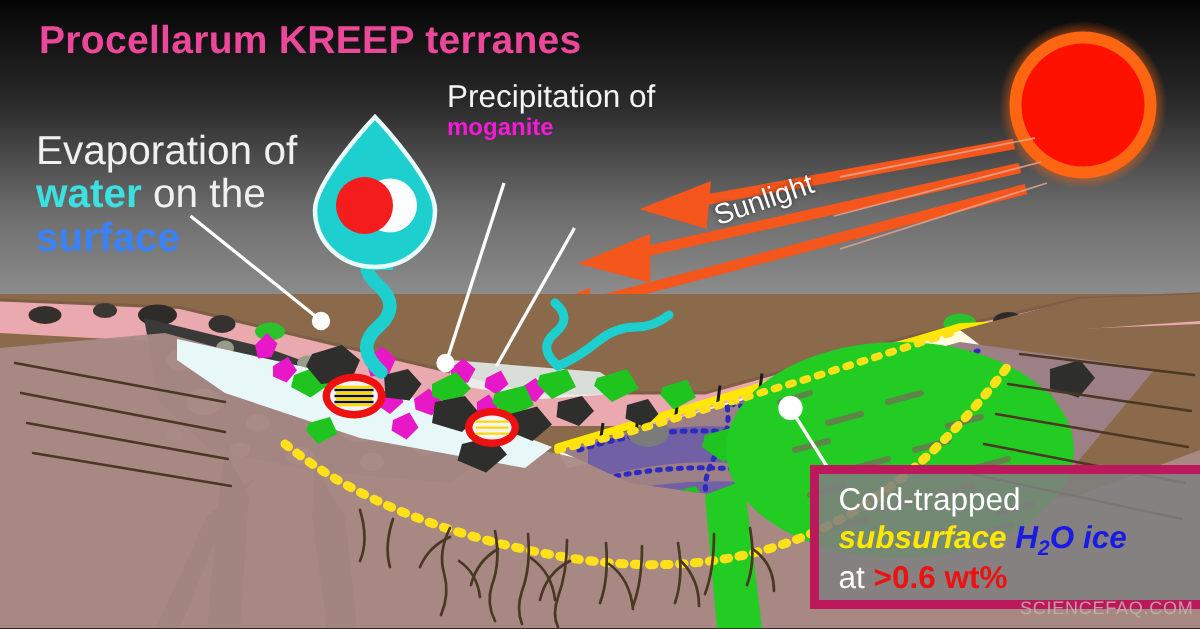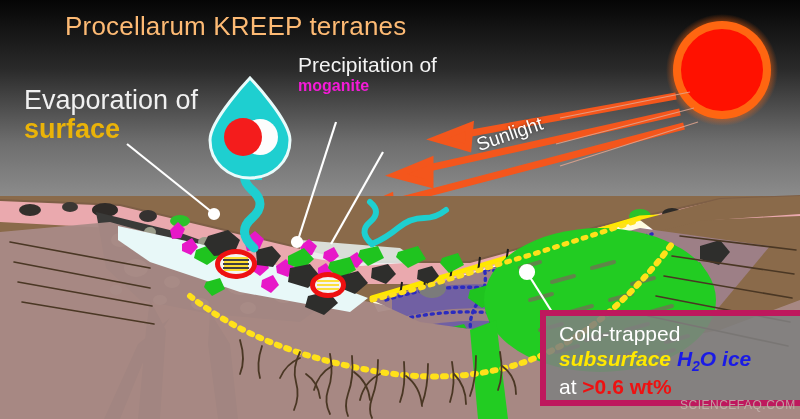--- a/index.html
+++ b/index.html
@@ -6,27 +6,26 @@
   #stage{
     position:relative;width:800px;height:419px;overflow:hidden;
     font-family:"Liberation Sans","DejaVu Sans",sans-serif;
     background:#000;
   }
   #scene{position:absolute;inset:0;width:800px;height:419px;}
 
   .lbl{position:absolute;white-space:nowrap;line-height:1.08;}
 
   #title{
-    left:26px;top:12px;font-size:26px;font-weight:normal;color:#fdba74;
+    left:26px;top:12px;font-size:26px;font-weight:bold;color:#ec4899;
     letter-spacing:.2px;
-    margin-left:39px;
   }
   #evap{left:24px;top:86px;font-size:27px;color:#f0f0f0;}
   #evap .w{color:#3de0e0;font-weight:bold;}
-  #evap .s{color:#eab308;font-weight:bold;}
+  #evap .s{color:#3b82f6;font-weight:bold;}
   #precip{left:298px;top:54px;font-size:21px;color:#f4f4f4;}
   #precip .m{color:#f51ad8;font-weight:bold;font-size:16px;}
 
   #sunlight-label{
     left:474px;top:136px;font-size:19px;color:#ffffff;
     transform:rotate(-19deg);transform-origin:left top;
     text-shadow:0 0 3px rgba(0,0,0,.55);
   }
 
   #callout{
@@ -392,20 +391,21 @@
       <line x1="383" y1="152" x2="331" y2="244"></line>
       <line x1="528" y1="274" x2="552" y2="312"></line>
       <circle cx="527" cy="272" r="7"></circle>
     </g>
   </svg>
 
   <div class="lbl" id="title">Procellarum KREEP terranes</div>
 
   <div class="lbl" id="evap">
     <div>Evaporation of</div>
+    <div><span class="w">water</span><span> on the</span></div>
     <div class="s">surface</div>
   </div>
 
   <div class="lbl" id="precip">
     <div>Precipitation of</div>
     <div class="m">moganite</div>
   </div>
 
   <div class="lbl" id="sunlight-label">Sunlight</div>
 

